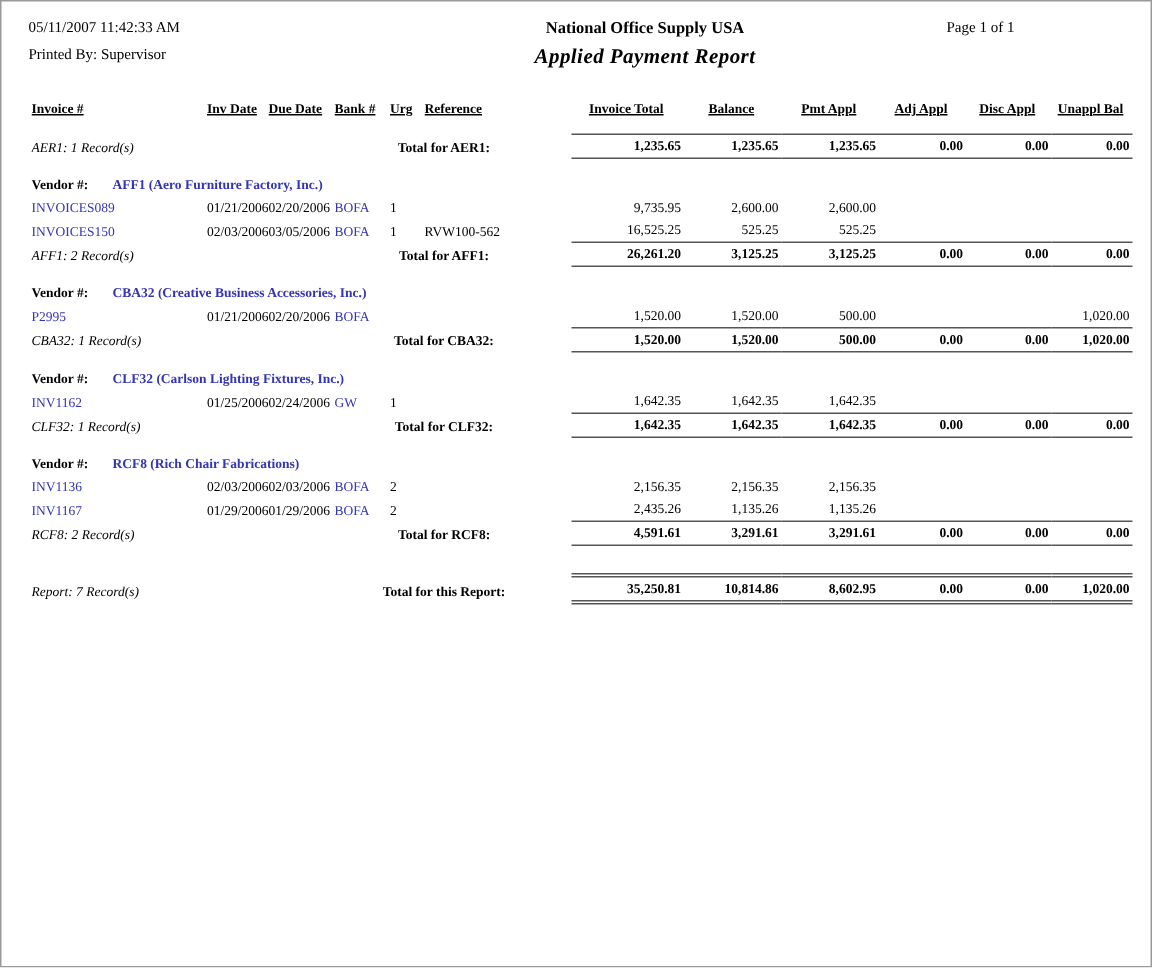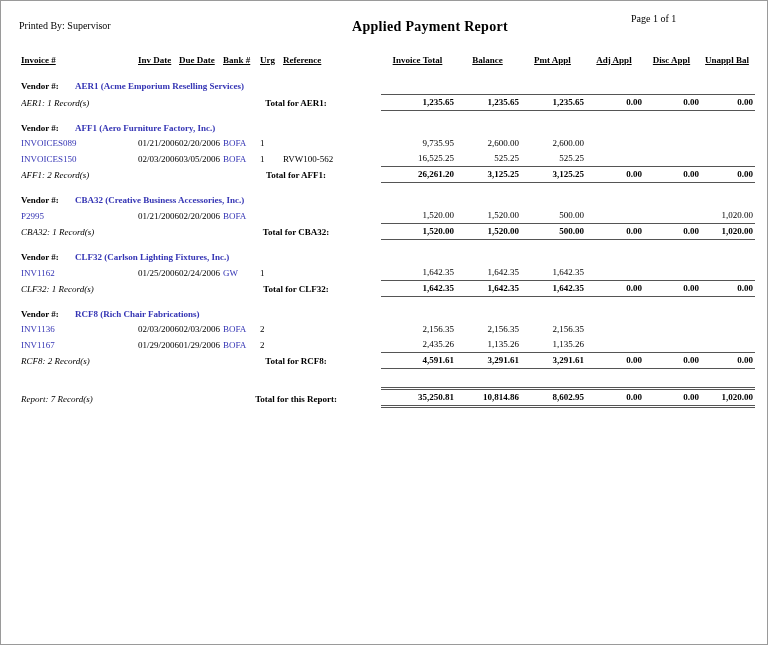--- a/index.html
+++ b/index.html
@@ -11,21 +11,21 @@
     color: #000;
     position: relative;
     overflow: hidden;
     background: #fff;
   }
   .hdr { display: flex; justify-content: space-between; align-items: flex-start; padding: 12px 16px 0 18px; }
   .hdr-left { font-size: 10px; width: 210px; }
   .hdr-left .printed { margin-top: 7px; }
   .hdr-center { flex: 1; text-align: center; }
   .company { font-weight: bold; font-size: 11px; }
-  .title { font-weight: bold; font-size: 14px; margin-top: 6px; letter-spacing: 0.3px; }
+  .title { font-weight: bold; font-size: 14px; margin-top: 6px; letter-spacing: 0.3px; font-style: italic; }
   .hdr-right { font-size: 10px; width: 120px; }
 
   table.report { border-collapse: collapse; table-layout: fixed; margin: 18px 14px 12px 20px; width: 734px; font-size: 9px; }
   col.c1 { width: 117px; } col.c2 { width: 41px; } col.c3 { width: 44px; }
   col.c4 { width: 37px; }  col.c5 { width: 23px; } col.c6 { width: 98px; }
   col.c7 { width: 75px; }  col.c8 { width: 65px; } col.c9 { width: 65px; }
   col.c10 { width: 58px; } col.c11 { width: 57px; } col.c12 { width: 54px; }
 
   th { font-size: 9px; font-weight: bold; text-align: left; text-decoration: underline; padding: 2px 2px 3px 0; white-space: nowrap; overflow: hidden; }
   th.num { text-align: center; }
@@ -41,23 +41,25 @@
   tr.spacer td { padding: 0; height: 9px; border: none; }
   tr.spacer-lg td { padding: 0; height: 20px; border: none; }
   tr.vendor-row td { padding-top: 4px; }
 </style>
 </head>
 <body>
 
 <div class="page">
   <div class="hdr">
     <div class="hdr-left">
+      <div>05/11/2007  11:42:33 AM</div>
       <div class="printed">Printed By: Supervisor</div>
     </div>
     <div class="hdr-center">
+      <div class="company">National Office Supply USA</div>
       <div class="title">Applied Payment Report</div>
     </div>
     <div class="hdr-right">Page 1 of 1</div>
   </div>
 
   <table class="report">
     <colgroup>
       <col class="c1">
         <col class="c2">
         <col class="c3">
@@ -84,23 +86,20 @@
           <th class="num">Pmt Appl</th>
           <th class="num">Adj Appl</th>
           <th class="num">Disc Appl</th>
           <th class="num">Unappl Bal</th>
         </tr>
     </thead>
     <tbody>
         <tr class="spacer">
           <td colspan="12"></td>
         </tr>
-        <tr class="vendor-row">
-          <td colspan="12"><span class="vendor-label">Vendor #:</span><span class="vendor-name">AER1 (Acme Emporium Reselling Services)</span></td>
-        </tr>
         <tr>
           <td class="italic" colspan="3">AER1: 1 Record(s)</td>
           <td class="total-label" colspan="3">Total for AER1:</td>
           <td class="num gt">1,235.65</td>
           <td class="num gt">1,235.65</td>
           <td class="num gt">1,235.65</td>
           <td class="num gt">0.00</td>
           <td class="num gt">0.00</td>
           <td class="num gt">0.00</td>
         </tr>

